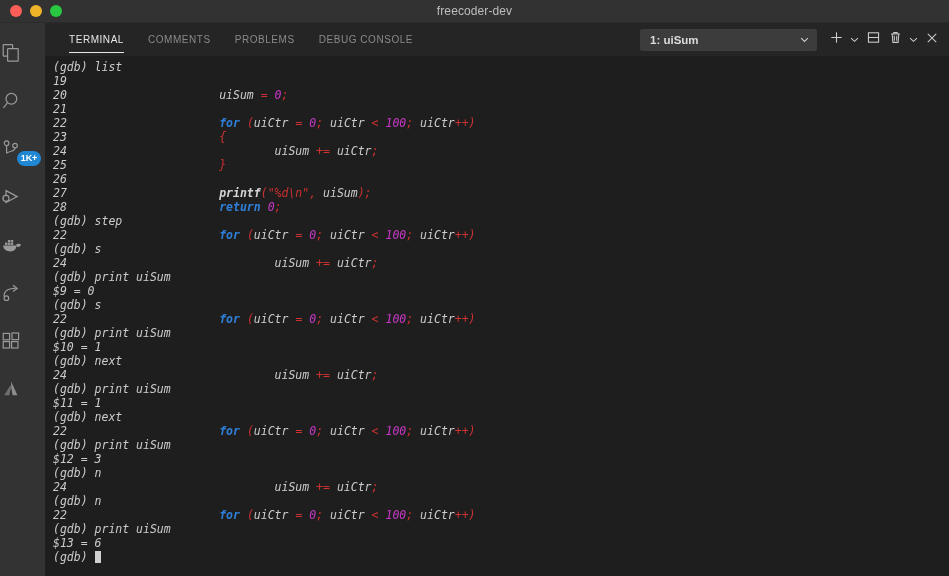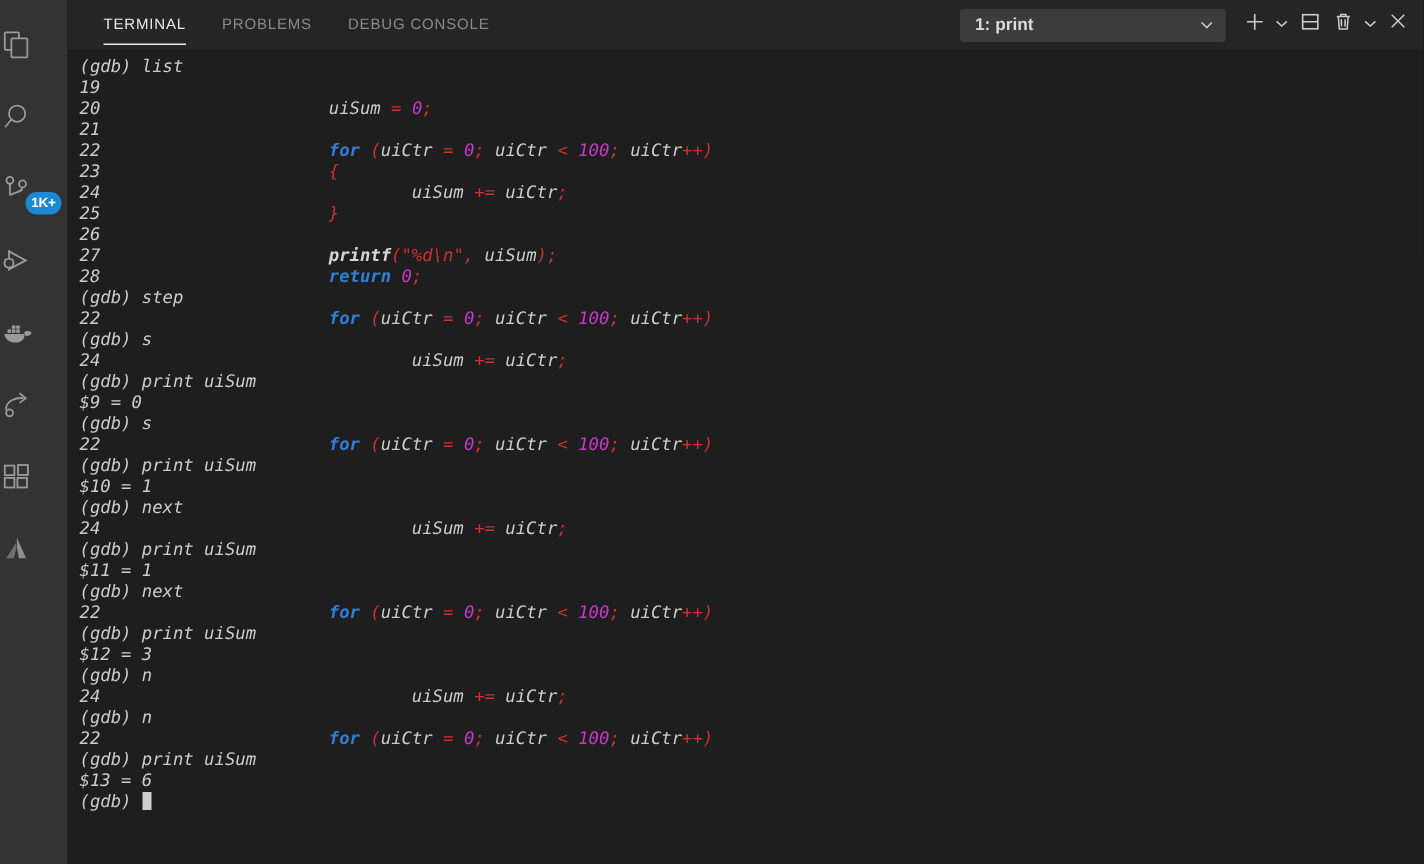--- a/index.html
+++ b/index.html
@@ -208,20 +208,28 @@
     height: 12px;
     background: #d0d0d0;
     vertical-align: -2px;
   }
 </style>
 </head>
 <body>
 
 <div id="app">
 
+  <div class="titlebar">
+    <div class="traffic">
+      <span class="light red"></span>
+      <span class="light yellow"></span>
+      <span class="light green"></span>
+    </div>
+    <div class="title-text">freecoder-dev</div>
+  </div>
 
   <div class="bodyrow">
 
     <div class="activitybar">
 
       <div class="act-item">
         <span>
           <svg width="22" height="22" viewBox="0 0 22 22" fill="none" stroke="#9a9a9a" stroke-width="1.2">
             <rect x="3.2" y="2.6" width="9.4" height="11.6" rx="0.6"></rect>
             <rect x="7.6" y="6.6" width="10.6" height="12.6" rx="0.6" fill="#333333"></rect>
@@ -312,33 +320,36 @@
 
     <div class="panel">
 
       <div class="panel-header">
 
         <div class="tabs">
           <div class="tab active">
               <span>TERMINAL</span>
             </div>
           <div class="tab">
+              <span>COMMENTS</span>
+            </div>
+          <div class="tab">
               <span>PROBLEMS</span>
             </div>
           <div class="tab">
               <span>DEBUG CONSOLE</span>
             </div>
         </div>
 
         <div class="header-spacer"></div>
 
         <div class="header-right">
 
           <div class="term-select">
-            <span class="sel-label">1: print</span>
+            <span class="sel-label">1: uiSum</span>
             <span class="sel-chev">
               <svg width="11" height="11" viewBox="0 0 12 12" fill="none" stroke="#cccccc" stroke-width="1.15">
                   <path d="M2.3 4.4 L6 8.1 L9.7 4.4"></path>
                 </svg>
             </span>
           </div>
 
           <div class="tool-btn">
             <span>
               <svg width="15" height="15" viewBox="0 0 16 16" stroke="#cccccc" stroke-width="1.15">

